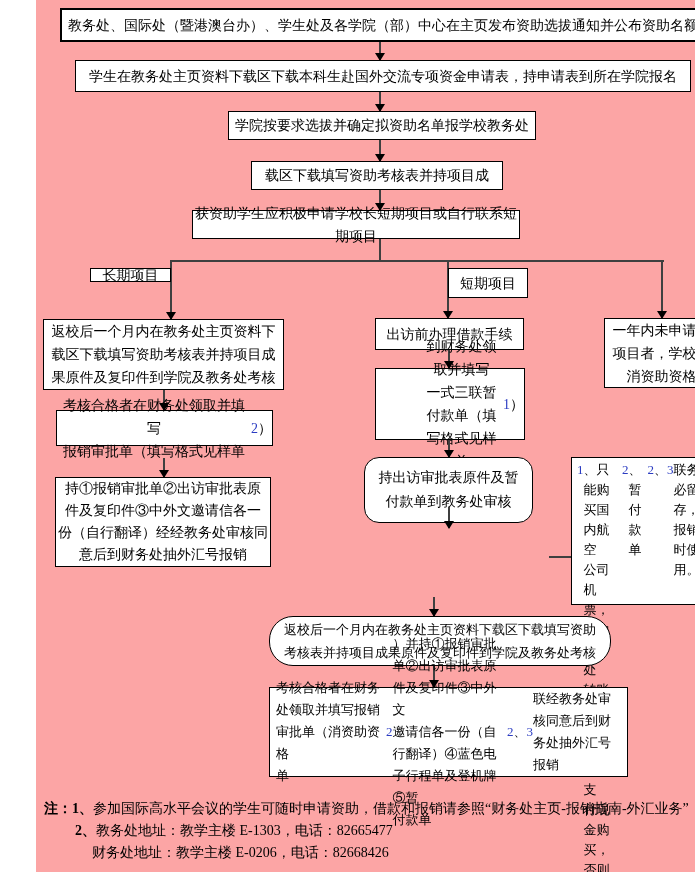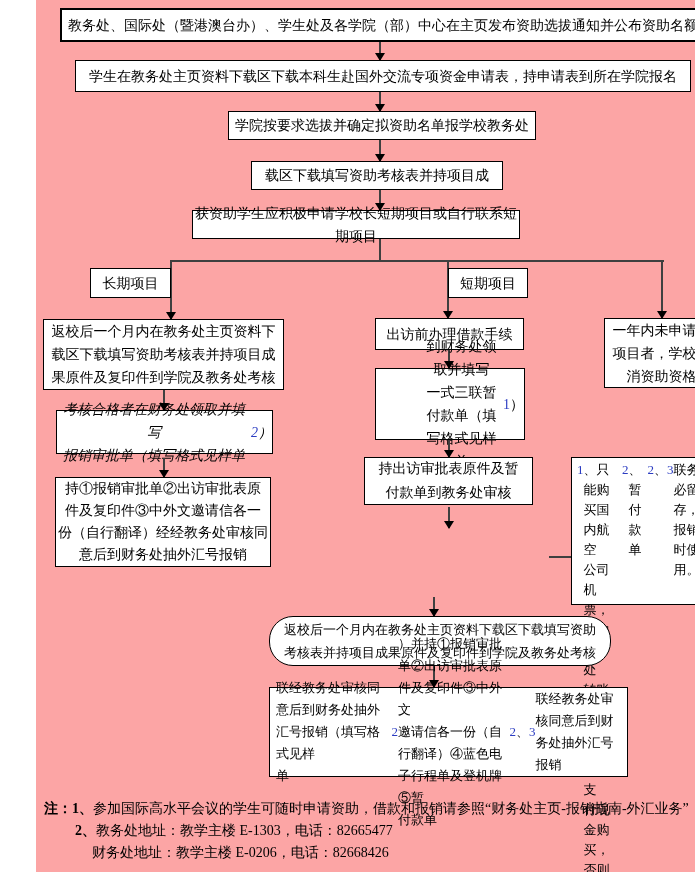--- a/index.html
+++ b/index.html
@@ -62,46 +62,46 @@
   <div class="varrow" style="left:343px;top:190px;height:20px;"></div>
 
   <div class="fbox" style="left:156px;top:210px;width:328px;height:29px;">获资助学生应积极申请学校长短期项目或自行联系短期项目</div>
 
   <div class="vline" style="left:343px;top:239px;height:22px;"></div>
   <div class="hline" style="left:135px;top:260px;width:493px;"></div>
   <div class="varrow" style="left:134px;top:260px;height:59px;"></div>
   <div class="varrow" style="left:411px;top:260px;height:58px;"></div>
   <div class="varrow" style="left:625px;top:260px;height:58px;"></div>
 
-  <div class="fbox" style="left:54px;top:268px;width:81px;height:30px;">长期项目</div>
+  <div class="fbox" style="left:54px;top:268px;width:81px;height:14px;">长期项目</div>
   <div class="fbox" style="left:412px;top:268px;width:80px;height:30px;font-family:Liberation Serif, serif;">短期项目</div>
 
   <div class="fbox" style="left:7px;top:319px;width:241px;height:71px;">返校后一个月内在教务处主页资料下
 载区下载填写资助考核表并持项目成
 果原件及复印件到学院及教务处考核</div>
   <div class="varrow" style="left:127px;top:390px;height:20px;"></div>
 
-  <div class="fbox" style="left:20px;top:410px;width:217px;height:44px;font-style:italic;"><span>考核合格者在财务处领取并填写
+  <div class="fbox" style="left:20px;top:410px;width:217px;height:36px;"><span>考核合格者在财务处领取并填写
 报销审批单（填写格式见样单</span><span class="seg-num">2</span><span>）</span></div>
   <div class="varrow" style="left:127px;top:458px;height:19px;"></div>
 
   <div class="fbox" style="left:19px;top:477px;width:216px;height:90px;line-height:22px;">持①报销审批单②出访审批表原
 件及复印件③中外文邀请信各一
 份（自行翻译）经经教务处审核同
 意后到财务处抽外汇号报销</div>
 
   <div class="fbox" style="left:339px;top:318px;width:149px;height:32px;">出访前办理借款手续</div>
   <div class="varrow" style="left:412px;top:350px;height:18px;"></div>
 
   <div class="fbox" style="left:339px;top:368px;width:150px;height:72px;padding-left:44px;"><span>到财务处领取并填写
 一式三联暂付款单（填
 写格式见样单</span><span class="seg-num">1</span><span>）</span></div>
   <div class="varrow" style="left:412px;top:440px;height:17px;"></div>
 
-  <div class="fbox" style="left:328px;top:457px;width:169px;height:48px;line-height:24px;">持出访审批表原件及暂
+  <div class="fbox" style="left:328px;top:457px;width:169px;height:66px;line-height:24px;border-radius:15px;">持出访审批表原件及暂
 付款单到教务处审核</div>
   <div class="varrow" style="left:412px;top:507px;height:21px;"></div>
 
 
   <div class="fbox" style="left:568px;top:318px;width:115px;height:70px;">一年内未申请到
 项目者，学校取
 消资助资格</div>
 
   <div class="hline" style="left:513px;top:556px;width:22px;"></div>
   <div class="fbox small left-align" style="left:535px;top:457px;width:147px;height:148px;line-height:20px;padding:2px 5px;align-items:flex-start;"><span class="seg-num">1</span><span>、只能购买国内航空
@@ -110,21 +110,21 @@
 付现金购买，否则不予
 报销。
 </span><span class="seg-num">2</span><span>、暂付款单</span><span class="seg-num">2</span><span>、</span><span class="seg-num">3</span><span>联务
 必留存，报销时使用。</span></div>
 
   <div class="varrow" style="left:397px;top:597px;height:19px;"></div>
   <div class="fbox small" style="left:233px;top:616px;width:342px;height:50px;border-radius:24px;">返校后一个月内在教务处主页资料下载区下载填写资助
 考核表并持项目成果原件及复印件到学院及教务处考核</div>
   <div class="varrow" style="left:397px;top:666px;height:21px;"></div>
 
-  <div class="fbox small left-align" style="left:233px;top:687px;width:359px;height:90px;line-height:22px;padding:0 6px;"><span>联经教务处审核同意后到财务处抽外汇号报销（填写格式见样
+  <div class="fbox small left-align" style="left:233px;top:687px;width:359px;height:90px;line-height:22px;padding:0 6px;"><span>考核合格者在财务处领取并填写报销审批单（消资助资格
 单</span><span class="seg-num">2</span><span>）并持①报销审批单②出访审批表原件及复印件③中外文
 邀请信各一份（自行翻译）④蓝色电子行程单及登机牌⑤暂
 付款单</span><span class="seg-num">2</span><span>、</span><span class="seg-num">3</span><span>联经教务处审核同意后到财务处抽外汇号报销</span></div>
 
   <div class="fnote" style="left:8px;top:799px;"><span class="seg-bold">注：1、</span><span>参加国际高水平会议的学生可随时申请资助，借款和报销请参照“财务处主页-报销指南-外汇业务”</span></div>
   <div class="fnote" style="left:39px;top:821px;"><span class="seg-bold">2、</span><span>教务处地址：教学主楼 E-1303，电话：82665477</span></div>
   <div class="fnote" style="left:56px;top:843px;"><span>财务处地址：教学主楼 E-0206，电话：82668426</span></div>
 
 </div>
 

